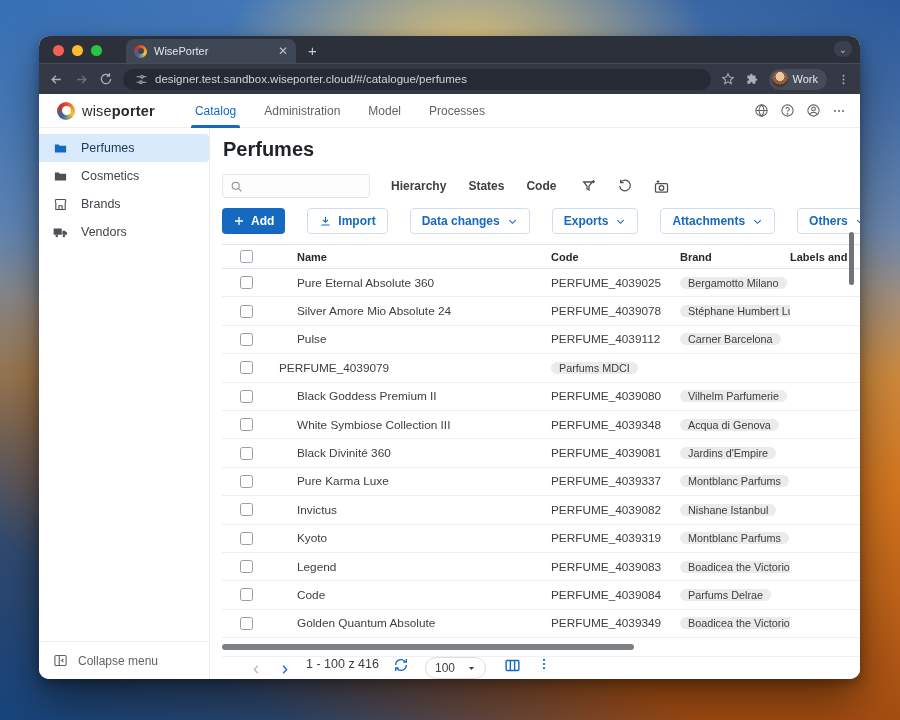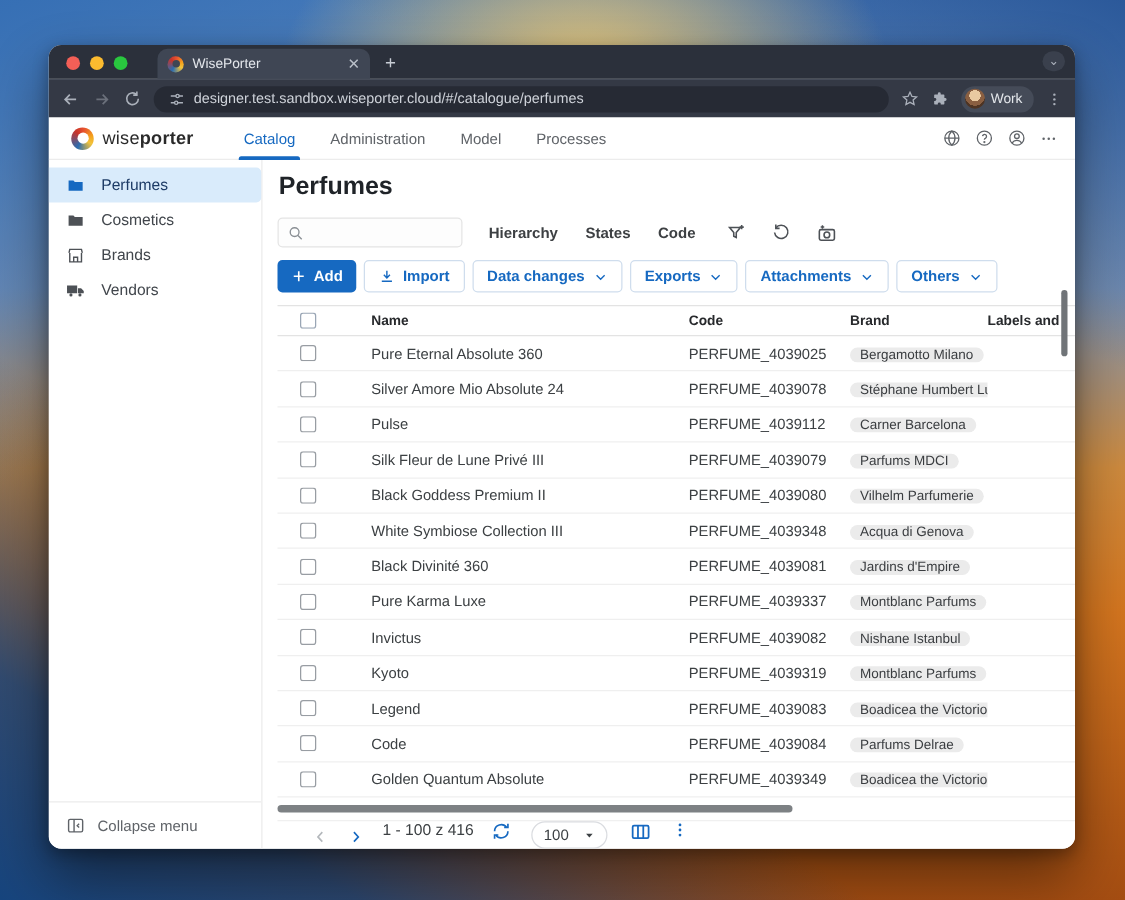--- a/index.html
+++ b/index.html
@@ -91,21 +91,21 @@
   .main{flex:1;display:flex;flex-direction:column;min-width:0;position:relative;padding:0 0 0 12px}
   .page-title{font-size:20px;font-weight:700;color:#1f2328;margin:10px 0 0 1px}
   .filter-row{display:flex;align-items:center;margin-top:12px;height:26px;flex:0 0 auto}
   .search{width:148px;height:24px;border:1px solid #e4e4e4;border-radius:4px;background:#fdfdfd;
      display:flex;align-items:center;gap:5px;padding:0 7px;color:#8a8f94}
   .search input{border:none;outline:none;background:transparent;width:100%;font-size:12px;color:#333;font-family:inherit}
   .txtbtn{font-size:12px;font-weight:700;color:#3d4043;padding:5px 11px;border-radius:4px;cursor:pointer;white-space:nowrap}
   .filter-icons{display:flex;align-items:center;gap:20px;margin-left:14px;color:#4d5156}
   .filter-row .group{display:flex;align-items:center;margin-left:10px}
 
-  .action-row{display:flex;align-items:center;gap:6px;margin-top:9px;flex:0 0 auto}
+  .action-row{display:flex;align-items:center;gap:22px;margin-top:9px;flex:0 0 auto}
   .btn{height:26px;border-radius:4px;display:flex;align-items:center;gap:6px;font-size:12px;font-weight:600;
        padding:0 11px;cursor:pointer;white-space:nowrap}
   .btn.primary{background:var(--accent);color:#fff}
   .btn.outline{border:1px solid #cfdded;color:var(--accent);background:#fff}
   .chev{display:flex;align-items:center;margin-left:1px}
 
   
   .table{margin-top:10px;flex:0 0 auto}
   .thead,.trow{display:grid;grid-template-columns:57px 272px 129px 110px 1fr;align-items:center}
   .thead{height:25px;border-top:1px solid #e3e3e3;border-bottom:1px solid #e3e3e3;
@@ -431,21 +431,20 @@
     <div class="cell name">Pulse</div>
     <div class="cell">PERFUME_4039112</div>
     <div class="cell"><span class="pill">Carner Barcelona</span></div>
     <div class="cell"></div>
   </div>
 
   <div class="trow">
     <div class="cell cbwrap">
                   <span class="checkbox"></span>
                 </div>
-    <div class="cell name">Silk Fleur de Lune Privé III</div>
     <div class="cell">PERFUME_4039079</div>
     <div class="cell"><span class="pill">Parfums MDCI</span></div>
     <div class="cell"></div>
   </div>
 
   <div class="trow">
     <div class="cell cbwrap">
                   <span class="checkbox"></span>
                 </div>
     <div class="cell name">Black Goddess Premium II</div>

